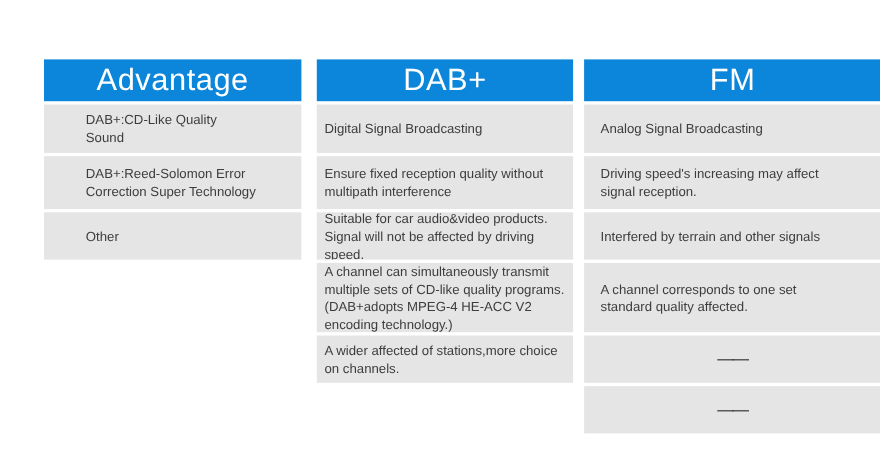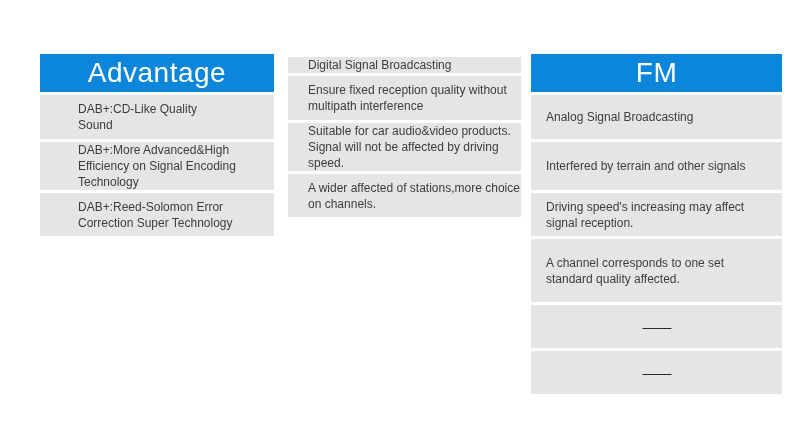--- a/index.html
+++ b/index.html
@@ -9,73 +9,76 @@
     --text:#3d3d3d;
     --page-bg:#ffffff;
   }
   *{margin:0;padding:0;box-sizing:border-box;}
   html,body{width:800px;height:421px;background:var(--page-bg);overflow:hidden;
     font-family:"Liberation Sans","DejaVu Sans",sans-serif;}
   .table{position:absolute;left:40px;top:24px;display:flex;align-items:flex-start;margin-top:30px;}
   .col{display:flex;flex-direction:column;}
   .col-advantage{width:234px;}
   .col-dab{width:233px;margin-left:14px;}
-  .col-fm{width:251px;margin-left:10px;}
+  .col-fm{width:270px;margin-left:10px;}
   .hdr{height:38px;background:var(--header-bg);color:var(--header-text);
     display:flex;align-items:center;justify-content:center;
     font-size:28px;font-weight:400;letter-spacing:0.5px;}
   .cell{background:var(--cell-bg);color:var(--text);margin-top:3px;
     display:flex;flex-direction:column;justify-content:center;
     font-size:12px;line-height:16px;white-space:pre;overflow:hidden;}
   
   .col > .cell:nth-child(2){height:44px;}
   .col > .cell:nth-child(3){height:48px;}
   .col > .cell:nth-child(4){height:43px;}
   .col > .cell:nth-child(5){height:63px;}
   .col > .cell:nth-child(6){height:43px;}
   .col > .cell:nth-child(7){height:43px;}
   
   .col-advantage .cell{padding-left:38px;padding-right:4px;}
-  .col-dab .cell{padding-left:20px;padding-right:2px;}
+  .col-dab .cell{padding-left:7px;padding-right:2px;}
   .col-fm .cell{padding-left:15px;padding-right:14px;}
   .dash-cell{text-align:center;padding-left:0 !important;padding-right:0 !important;
     font-size:15px;color:#2a2a2a;letter-spacing:-1px;}
 </style>
 </head>
 <body>
 
 <div class="table">
 
   <div class="col col-advantage">
     <div class="hdr">Advantage</div>
     <div class="cell">DAB+:CD-Like Quality
 Sound</div>
-    <div class="cell">DAB+:More Advanced&amp;High
-Efficiency on Signal Encoding
-Technology</div>
     <div class="cell">DAB+:Reed-Solomon Error
 Correction Super Technology</div>
+    <div class="cell">Other</div>
   </div>
 
   <div class="col col-dab">
+    <div class="hdr">DAB+</div>
     <div class="cell">Digital Signal Broadcasting</div>
     <div class="cell">Ensure fixed reception quality without
 multipath interference</div>
     <div class="cell">Suitable for car audio&amp;video products.
 Signal will not be affected by driving
 speed.</div>
+    <div class="cell">A channel can simultaneously transmit
+multiple sets of CD-like quality programs.
+(DAB+adopts MPEG-4 HE-ACC V2
+encoding technology.)</div>
     <div class="cell">A wider affected of stations,more choice
 on channels.</div>
   </div>
 
   <div class="col col-fm">
     <div class="hdr">FM</div>
     <div class="cell">Analog Signal Broadcasting</div>
-    <div class="cell">Interfered by terrain and other signals</div>
     <div class="cell">Driving speed's increasing may affect
 signal reception.</div>
+    <div class="cell">Interfered by terrain and other signals</div>
     <div class="cell">A channel corresponds to one set
 standard quality affected.</div>
     <div class="cell dash-cell">——</div>
     <div class="cell dash-cell">——</div>
   </div>
 
 </div>
 
 </body></html>

